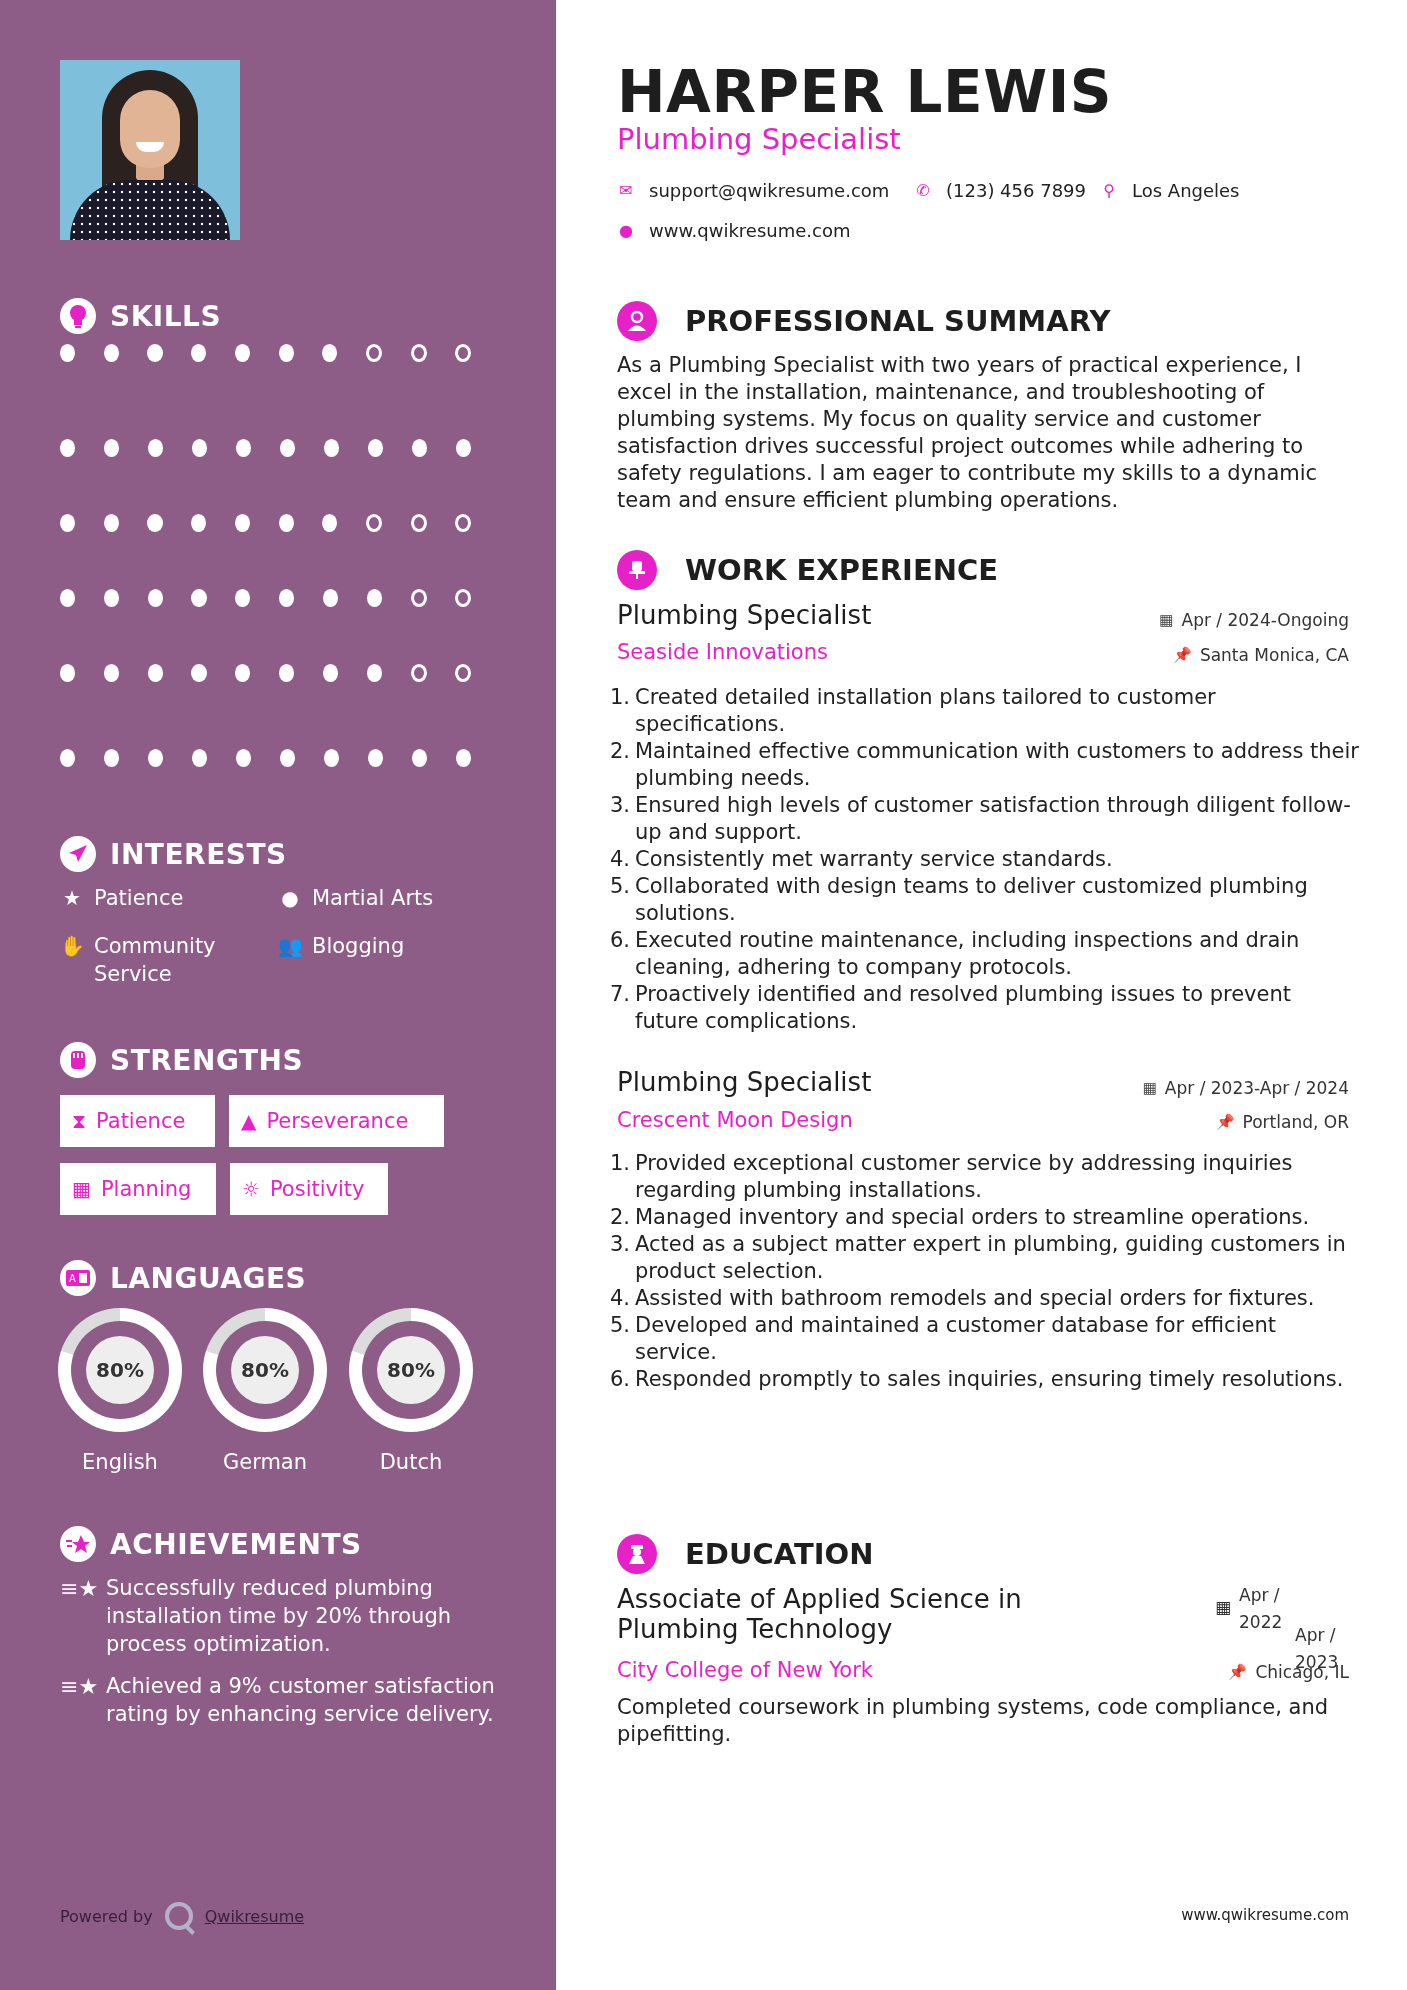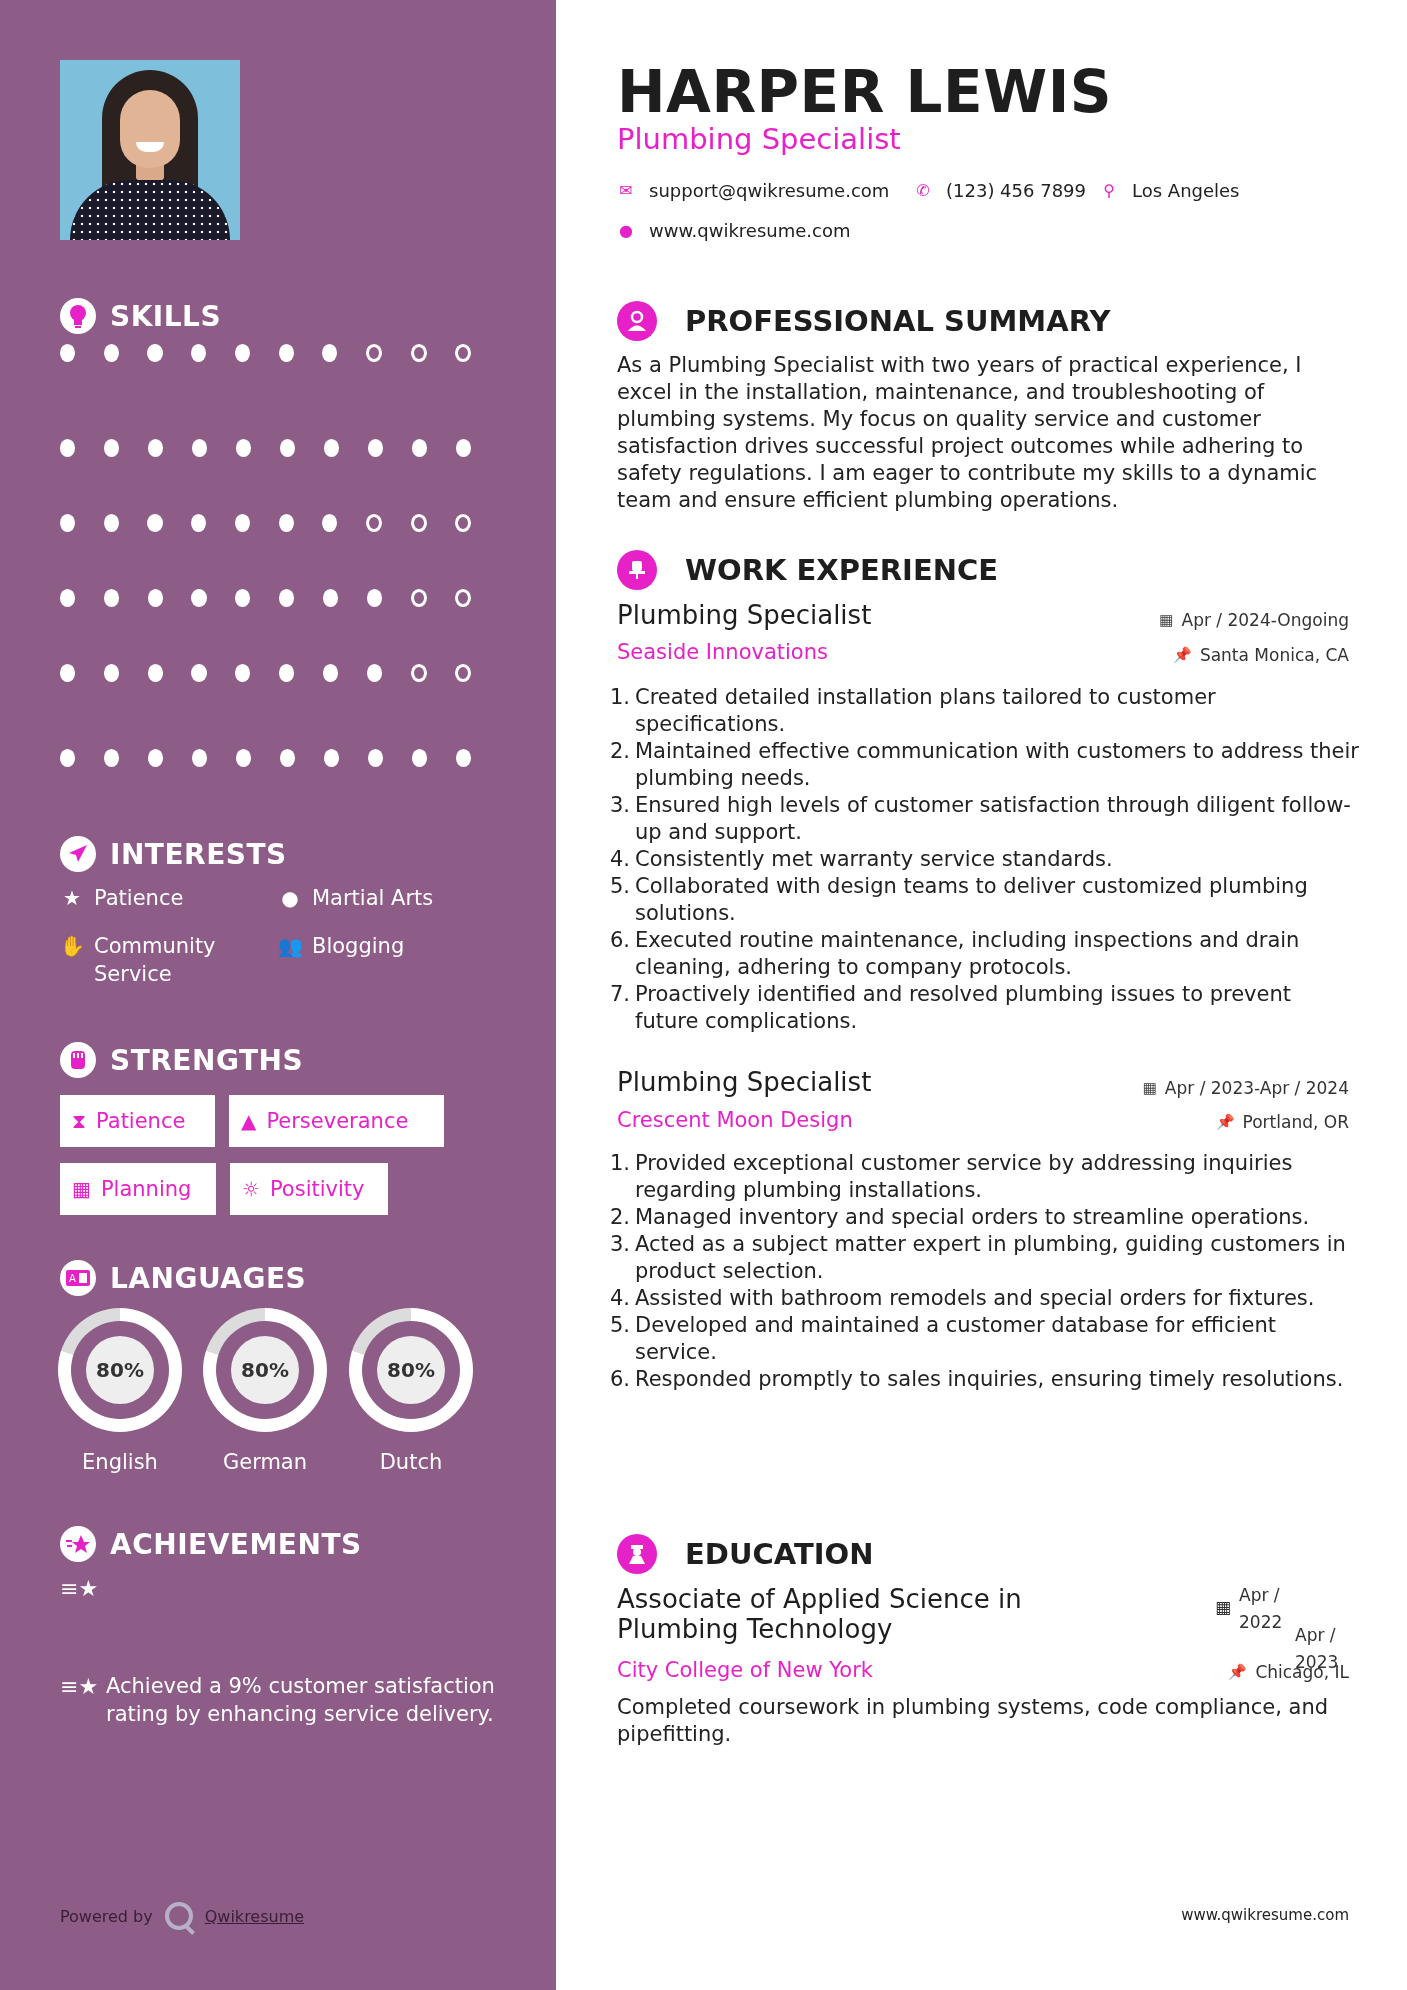--- a/index.html
+++ b/index.html
@@ -277,20 +277,21 @@
       <svg width="24" height="22" viewBox="0 0 24 22">
           <polygon points="15,2 18,9 24,9 19,13 21,20 15,16 9,20 11,13 6,9 12,9" fill="#e621c8"></polygon>
           <rect x="0" y="7" width="6" height="2" fill="#e621c8"></rect>
           <rect x="1" y="12" width="5" height="2" fill="#e621c8"></rect>
         </svg>
     </span>
     <span class="title">ACHIEVEMENTS</span>
   </div>
   <div class="ach" style="top:1574px;">
     <span class="ico">≡★</span>
+    <span class="txt">Successfully reduced plumbing installation time by 20% through process optimization.</span>
   </div>
   <div class="ach" style="top:1672px;">
     <span class="ico">≡★</span>
     <span class="txt">Achieved a 9% customer satisfaction rating by enhancing service delivery.</span>
   </div>
 
   <div class="powered">
     <span>Powered by</span>
     <span class="q"></span>
     <span class="link">Qwikresume</span>

